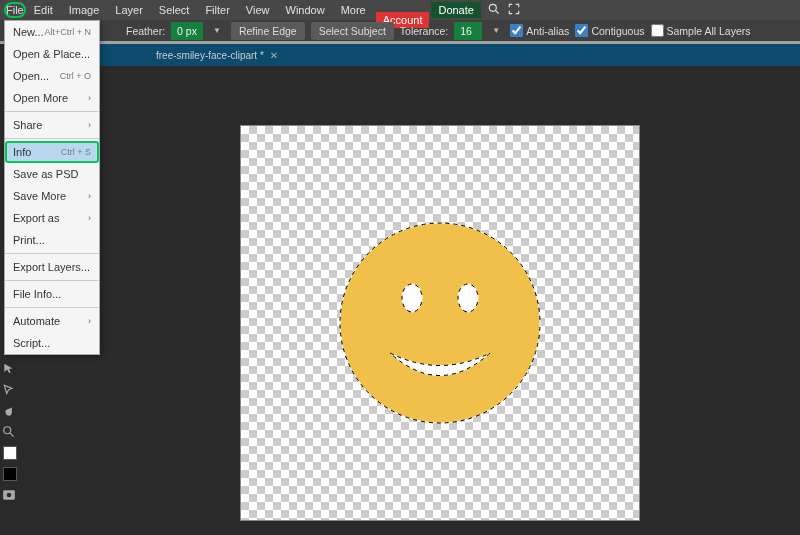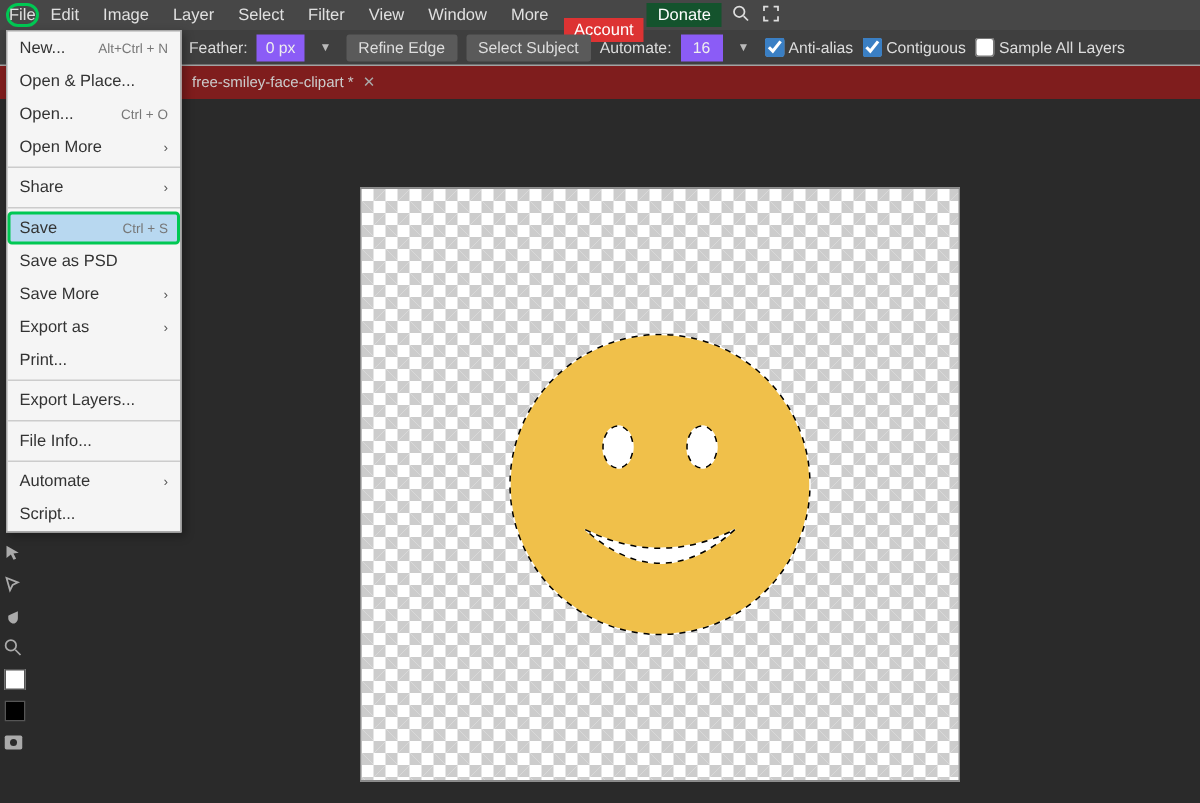--- a/index.html
+++ b/index.html
@@ -5,32 +5,32 @@
   * { box-sizing: border-box; margin: 0; padding: 0; font-family: Arial, sans-serif; }
   body { width: 800px; height: 535px; background: #2a2a2a; overflow: hidden; position: relative; }
   
   .menubar { background: #474747; height: 20px; display: flex; align-items: center; padding: 0 4px; font-size: 11px; color: #e0e0e0; }
   .menubar .menu-item { padding: 2px 8px; cursor: pointer; }
   .menubar .menu-item.highlighted { border: 2px solid #00c853; border-radius: 10px; padding: 0 0; }
   .menubar .account { background: #d33; color: #fff; padding: 2px 7px; margin-left: 2px; margin-top: 20px; }
   .menubar .donate { background: #14532d; color: #fff; padding: 2px 7px; margin-left: 2px; }
   .menubar .icon { margin-left: 6px; color: #ddd; }
   
-  .toolbar { background: #3f3f3f; height: 24px; display: flex; align-items: center; padding: 0 8px; font-size: 10.5px; color: #ddd; gap: 6px; border-bottom: 1px solid #a3a3a3; }
+  .toolbar { background: #3f3f3f; height: 24px; display: flex; align-items: center; padding: 0 8px; font-size: 10.5px; color: #ddd; gap: 6px; border-bottom: 3px solid #a3a3a3; }
   .toolbar .tool-btn { background: #5a5a5a; padding: 3px 8px; border-radius: 2px; }
-  .toolbar .tool-input { background: #8b5cf6; padding: 3px 6px; color: #eee; min-width: 28px; display: inline-block; text-align: center; }
+  .toolbar .tool-input { background: #15803d; padding: 3px 6px; color: #eee; min-width: 28px; display: inline-block; text-align: left; }
   .toolbar .dropdown-arrow { color: #bbb; font-size: 8px; padding: 0 4px; }
   .toolbar label { display: flex; align-items: center; gap: 3px; }
   .toolbar input[type=checkbox] { accent-color: #3a7fc4; }
   
-  .tab-bar { background: #7f1d1d; height: 22px; display: flex; font-size: 10px; color: #ccc; padding-left: 120px; }
+  .tab-bar { background: #0c4a6e; height: 22px; display: flex; font-size: 10px; color: #ccc; padding-left: 120px; margin-left: 28px; }
   .tab { padding: 3px 8px; display: flex; align-items: center; gap: 6px; }
   .tab .close { color: #aaa; cursor: pointer; }
   
-  .dropdown-menu { position: absolute; top: 20px; left: 4px; width: 117px; background: #f5f5f5; border: 1px solid #aaa; font-size: 11px; color: #333; z-index: 100; box-shadow: 2px 2px 6px rgba(0,0,0,0.3); }
+  .dropdown-menu { position: absolute; top: 20px; left: 4px; width: 96px; background: #f5f5f5; border: 1px solid #aaa; font-size: 11px; color: #333; z-index: 100; box-shadow: 2px 2px 6px rgba(0,0,0,0.3); }
   .dropdown-menu .item { padding: 5px 8px; display: flex; justify-content: space-between; align-items: center; cursor: pointer; }
   .dropdown-menu .item .shortcut { font-size: 9px; color: #777; }
   .dropdown-menu .item .arrow { font-size: 9px; color: #555; }
   .dropdown-menu .sep { height: 1px; background: #ccc; margin: 2px 0; }
   .dropdown-menu .item.highlighted { background: #b8d8f0; border: 2px solid #00c853; border-radius: 3px; padding: 3px 6px; }
   
   .tool-panel { position: absolute; left: 0; top: 360px; width: 20px; display: flex; flex-direction: column; gap: 3px; z-index: 5; }
   .tool-panel .ticon { width: 18px; height: 18px; display: flex; align-items: center; justify-content: center; color: #aaa; font-size: 13px; }
   .swatch { width: 14px; height: 14px; margin: 2px auto; }
   .swatch.white { background: #fff; border: 1px solid #555; }
@@ -76,21 +76,21 @@
   </span>
 </div>
 
 <div class="toolbar">
   <span style="width:112px"></span>
   <span>Feather:</span>
   <span class="tool-input">0 px</span>
   <span class="dropdown-arrow">▼</span>
   <span class="tool-btn">Refine Edge</span>
   <span class="tool-btn">Select Subject</span>
-  <span>Automate:</span>
+  <span>Tolerance:</span>
   <span class="tool-input">16</span>
   <span class="dropdown-arrow">▼</span>
   <label>
       <input type="checkbox" checked="" style="">
       <span>Anti-alias</span>
     </label>
   <label>
       <input type="checkbox" checked="" style="">
       <span>Contiguous</span>
     </label>
@@ -123,21 +123,21 @@
       <span>Open More</span>
       <span class="arrow">›</span>
     </div>
     <div class="sep"></div>
     <div class="item">
       <span>Share</span>
       <span class="arrow">›</span>
     </div>
     <div class="sep"></div>
     <div class="item highlighted">
-      <span>Save</span>
+      <span>Info</span>
       <span class="shortcut">Ctrl + S</span>
     </div>
     <div class="item">
       <span>Save as PSD</span>
     </div>
     <div class="item">
       <span>Save More</span>
       <span class="arrow">›</span>
     </div>
     <div class="item">

